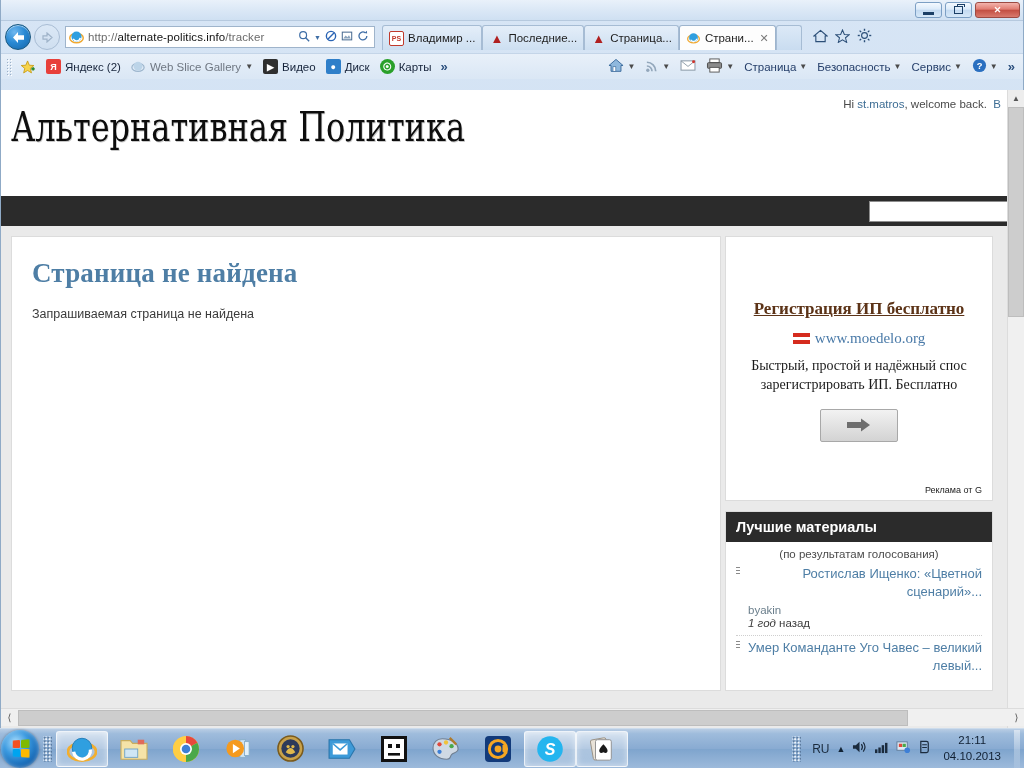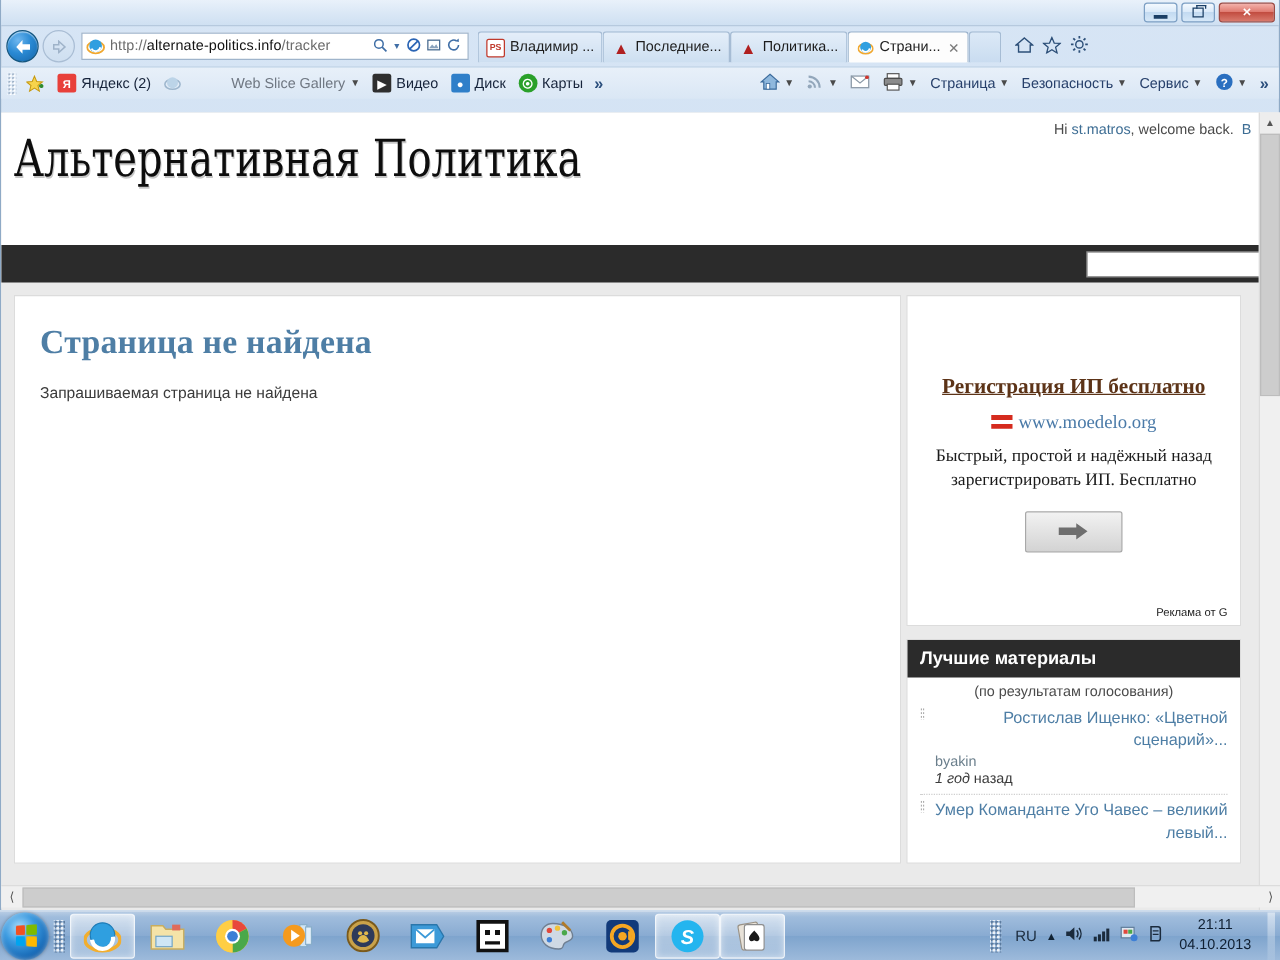--- a/index.html
+++ b/index.html
@@ -94,21 +94,21 @@
     background:linear-gradient(to bottom,#e8f0f9,#dae7f5);
     border-top:1px solid #c4d5e8;
     padding:0 2px;
     font-size:11.5px; color:#1a1a1a;
   }
   .grip { width:7px; height:18px; margin:0 3px;
     background-image:radial-gradient(#fff 40%, transparent 41%), radial-gradient(#9cb0c6 40%, transparent 41%);
     background-size:3px 3px; background-position:1px 1px, 0 0; }
   .fav-item { display:flex; align-items:center; gap:4px; padding:2px 5px; white-space:nowrap; }
   .fav-item .lbl { color:#16233a; }
-  .fav-item.gray .lbl { color:#6f7782;margin-left:35px; }
+  .fav-item.gray .lbl { color:#6f7782; }
   .mini { width:15px; height:15px; flex:0 0 15px; display:flex; align-items:center;
           justify-content:center; border-radius:2px; font-size:9px; color:#fff; font-weight:bold; }
   .chev { font-size:8px; color:#4a4a4a; }
   .dbl { color:#2b4f7d; font-size:13px; font-weight:bold; padding:0 4px;}
   .cmd-right { margin-left:auto; display:flex; align-items:center; gap:2px; padding-right:2px;}
   .cmd-item { display:flex; align-items:center; gap:3px; padding:2px 4px; color:#27406b; white-space:nowrap;}
   .cmd-item .ctext { color:#27406b; }
 
   
   .viewport {
@@ -349,21 +349,21 @@
         <div class="tab">
           <span class="mini" style="background:#fff;border:1px solid #c0392b;color:#c0392b;font-size:7px;">PS</span>
           <span class="tlabel">Владимир ...</span>
         </div>
         <div class="tab">
           <span class="mini" style="background:transparent;color:#b02020;font-size:13px;">▲</span>
           <span class="tlabel">Последние...</span>
         </div>
         <div class="tab">
           <span class="mini" style="background:transparent;color:#b02020;font-size:13px;">▲</span>
-          <span class="tlabel">Политика...</span>
+          <span class="tlabel">Страница...</span>
         </div>
         <div class="tab active">
           <span class="mini" style="background:transparent;">
             <svg width="13" height="13" viewBox="0 0 16 16">
               <ellipse cx="8" cy="8.5" rx="7.2" ry="5" fill="none" stroke="#f0a830" stroke-width="1.6"></ellipse>
               <circle cx="8" cy="7" r="5.4" fill="#2f9fe0"></circle>
               <path d="M4.5 9.5 A4 4 0 0 0 12 8.3" fill="none" stroke="#fff" stroke-width="1.6"></path>
             </svg>
           </span>
           <span class="tlabel">Страни...</span>
@@ -523,21 +523,21 @@
             <div class="notfound-title">Страница не найдена</div>
             <div class="notfound-text">Запрашиваемая страница не найдена</div>
           </div>
 
           <div class="colside">
 
             <div class="adbox">
               <div class="ad-title">Регистрация ИП бесплатно</div>
               <div class="ad-url"><span class="ad-flag"></span><span>www.moedelo.org</span></div>
               <div class="ad-desc">
-                <span>Быстрый, простой и надёжный назад</span><br>
+                <span>Быстрый, простой и надёжный спос</span><br>
                 <span>зарегистрировать ИП. Бесплатно</span>
               </div>
               <div class="ad-btn">
                 <svg width="26" height="16" viewBox="0 0 26 16">
                   <path d="M1 5 L15 5 L15 1.5 L24 8 L15 14.5 L15 11 L1 11 Z" fill="#6e6e6e"></path>
                 </svg>
               </div>
               <div class="ad-by">Реклама от G</div>
             </div>
 

